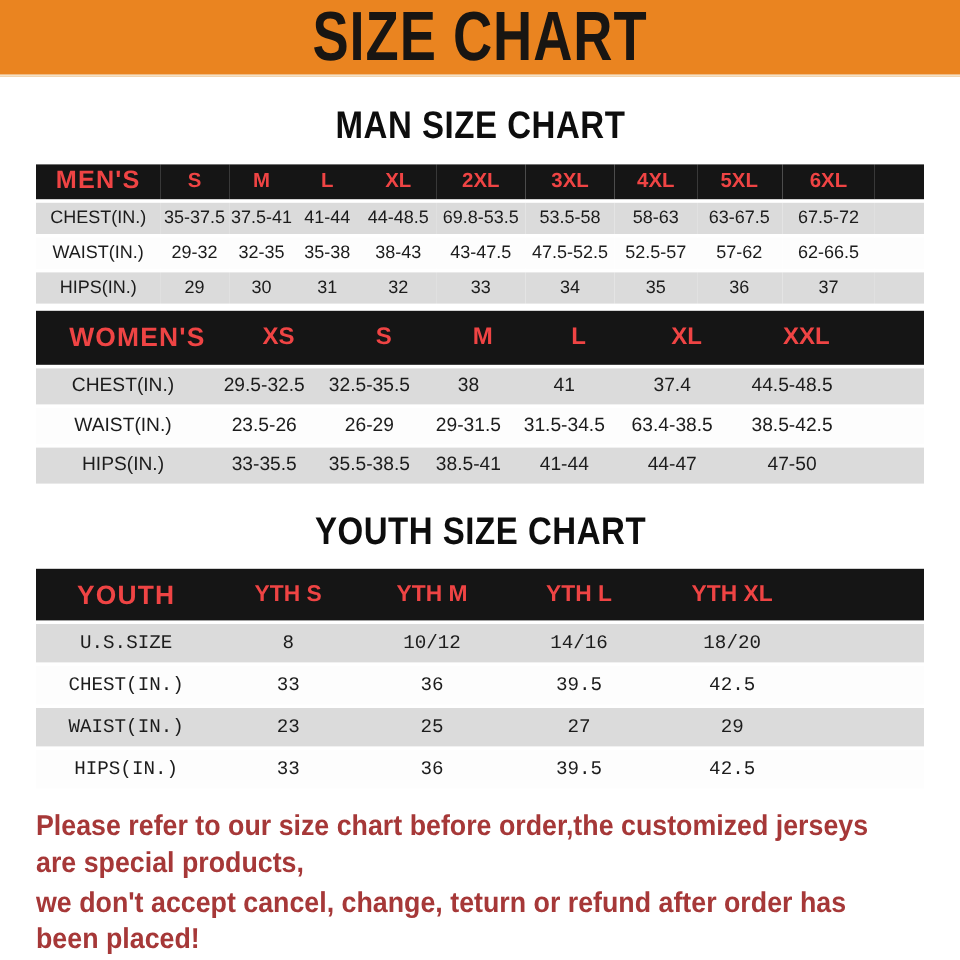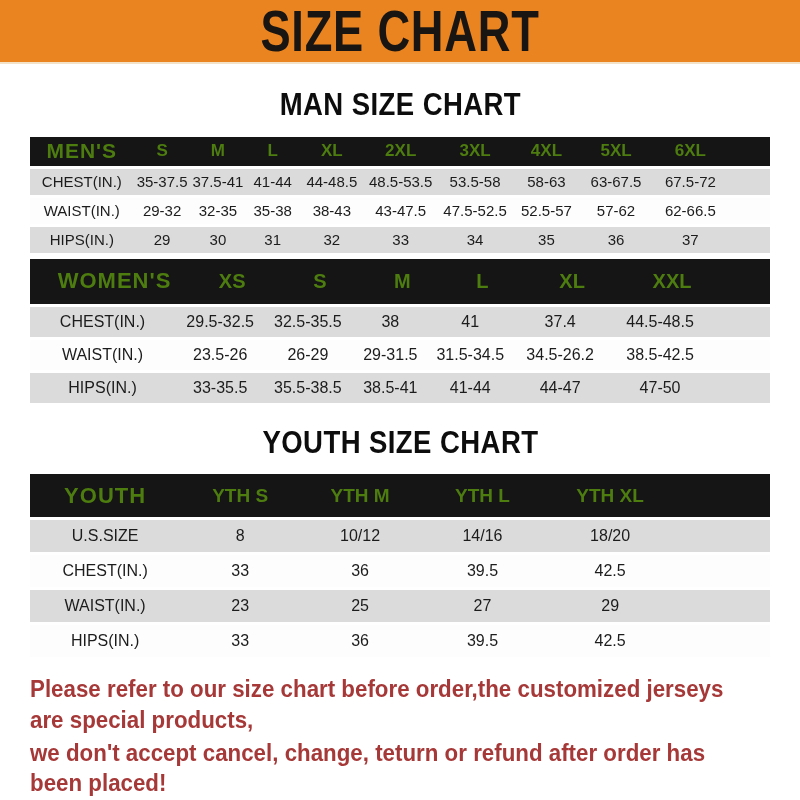--- a/index.html
+++ b/index.html
@@ -46,40 +46,40 @@
   
   table.size-table{
     width:740px;margin:0 auto;
     border-collapse:separate;border-spacing:0 3px;
     table-layout:fixed;
   }
   .size-table th,.size-table td{
     text-align:center;padding:0;white-space:nowrap;overflow:hidden;
   }
   .size-table thead th{
-    background:var(--black);color:#4d7c0f;font-weight:600;
+    background:var(--black);color:#ef4444;font-weight:600;
   }
   .size-table thead th.lbl{
     font-weight:800;letter-spacing:1px;
   }
   .size-table tbody td{color:#1c1c1c;}
   .size-table tbody tr:nth-child(odd) td{background:var(--gray);}
   .size-table tbody tr:nth-child(even) td{background:#fdfdfd;}
 
   .t-men   thead th{height:29px;font-size:17px;}
   .t-men   thead th.lbl{font-size:21px;}
   .t-men   tbody td{height:26px;font-size:15px;}
 
   .t-women thead th{height:45px;font-size:20px;padding-left:24px;}
   .t-women thead th.lbl{font-size:22px;}
   .t-women tbody td{height:30px;font-size:16px;}
 
   .t-youth thead th{height:43px;font-size:19px;}
   .t-youth thead th.lbl{font-size:22px;margin-top:47px;}
-  .t-youth tbody td{height:32px;font-size:16px;}
+  .t-youth tbody td{height:32px;font-size:16px;font-family:Liberation Mono, monospace;}
 
   
   .note{margin:12px 0 0 0;padding:0 14px 0 30px;}
   .note p{
     margin:2px 0;line-height:1.28;
     color:var(--red);
     font-size:24px;font-weight:600;
   }
   .note .condensed{transform:scaleX(0.93);transform-origin:left center;}
 </style>
@@ -123,21 +123,21 @@
             <th></th>
           </tr>
         </thead>
         <tbody>
           <tr>
             <td class="lbl">CHEST(IN.)</td>
             <td>35-37.5</td>
             <td>37.5-41</td>
             <td>41-44</td>
             <td>44-48.5</td>
-            <td>48.5-53.5</td>
+            <td>69.8-53.5</td>
             <td>53.5-58</td>
             <td>58-63</td>
             <td>63-67.5</td>
             <td>67.5-72</td>
             <td></td>
           </tr>
           <tr>
             <td class="lbl">WAIST(IN.)</td>
             <td>29-32</td>
             <td>32-35</td>
@@ -201,21 +201,21 @@
             <td>37.4</td>
             <td>44.5-48.5</td>
             <td></td>
           </tr>
           <tr>
             <td class="lbl">WAIST(IN.)</td>
             <td>23.5-26</td>
             <td>26-29</td>
             <td>29-31.5</td>
             <td>31.5-34.5</td>
-            <td>34.5-26.2</td>
+            <td>63.4-38.5</td>
             <td>38.5-42.5</td>
             <td></td>
           </tr>
           <tr>
             <td class="lbl">HIPS(IN.)</td>
             <td>33-35.5</td>
             <td>35.5-38.5</td>
             <td>38.5-41</td>
             <td>41-44</td>
             <td>44-47</td>

